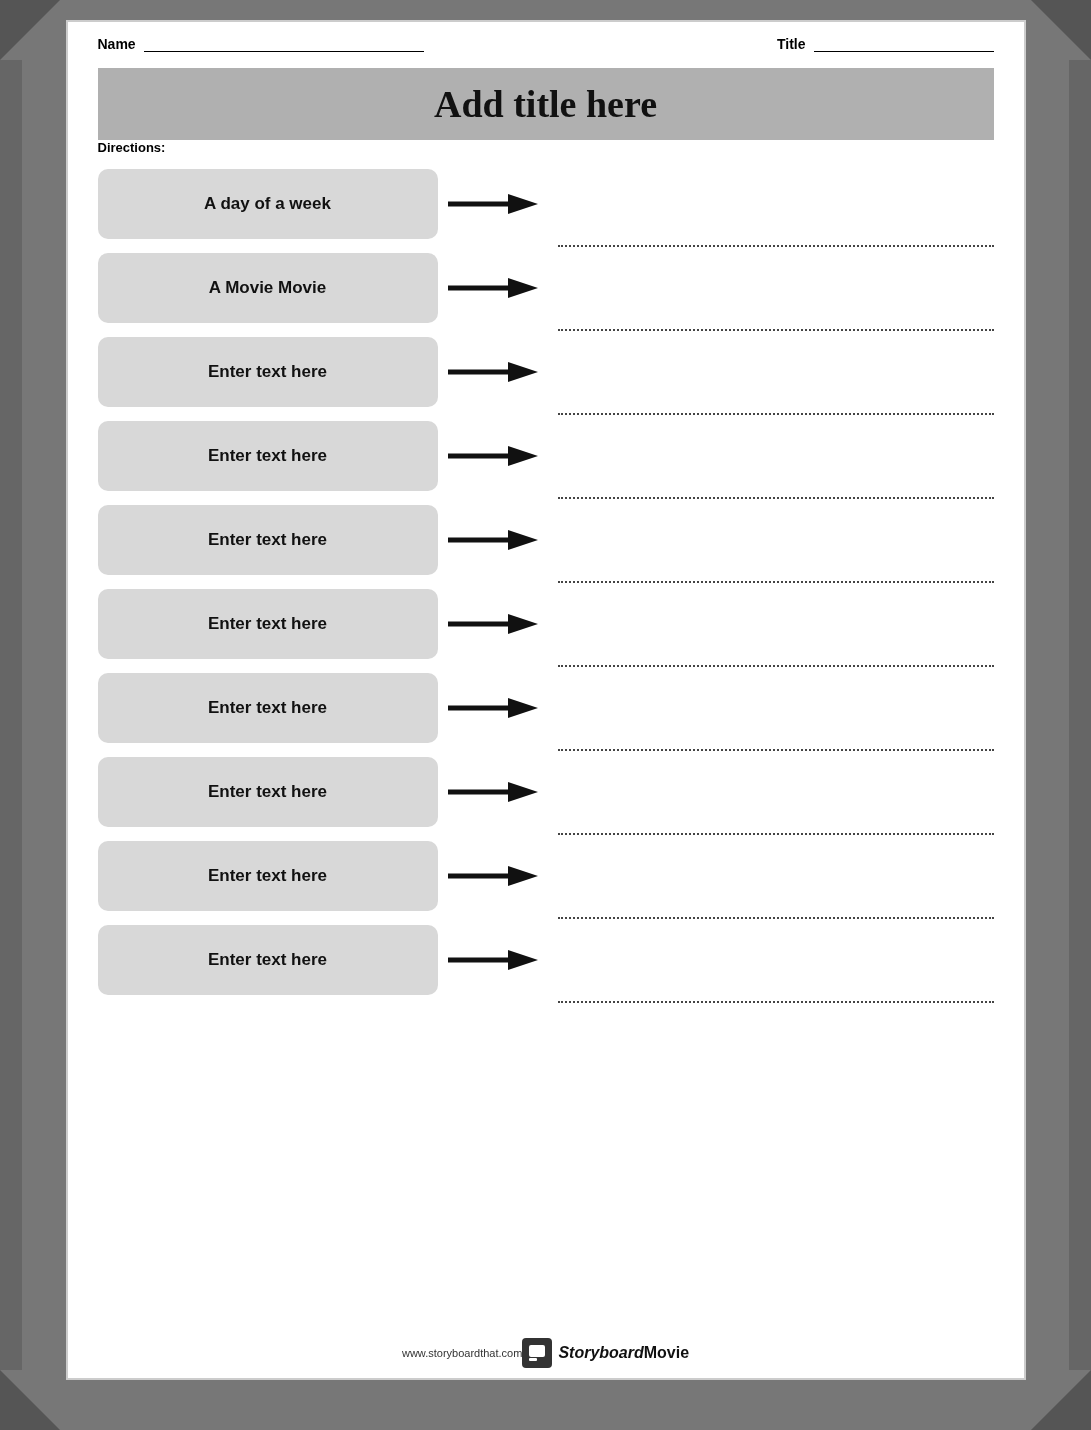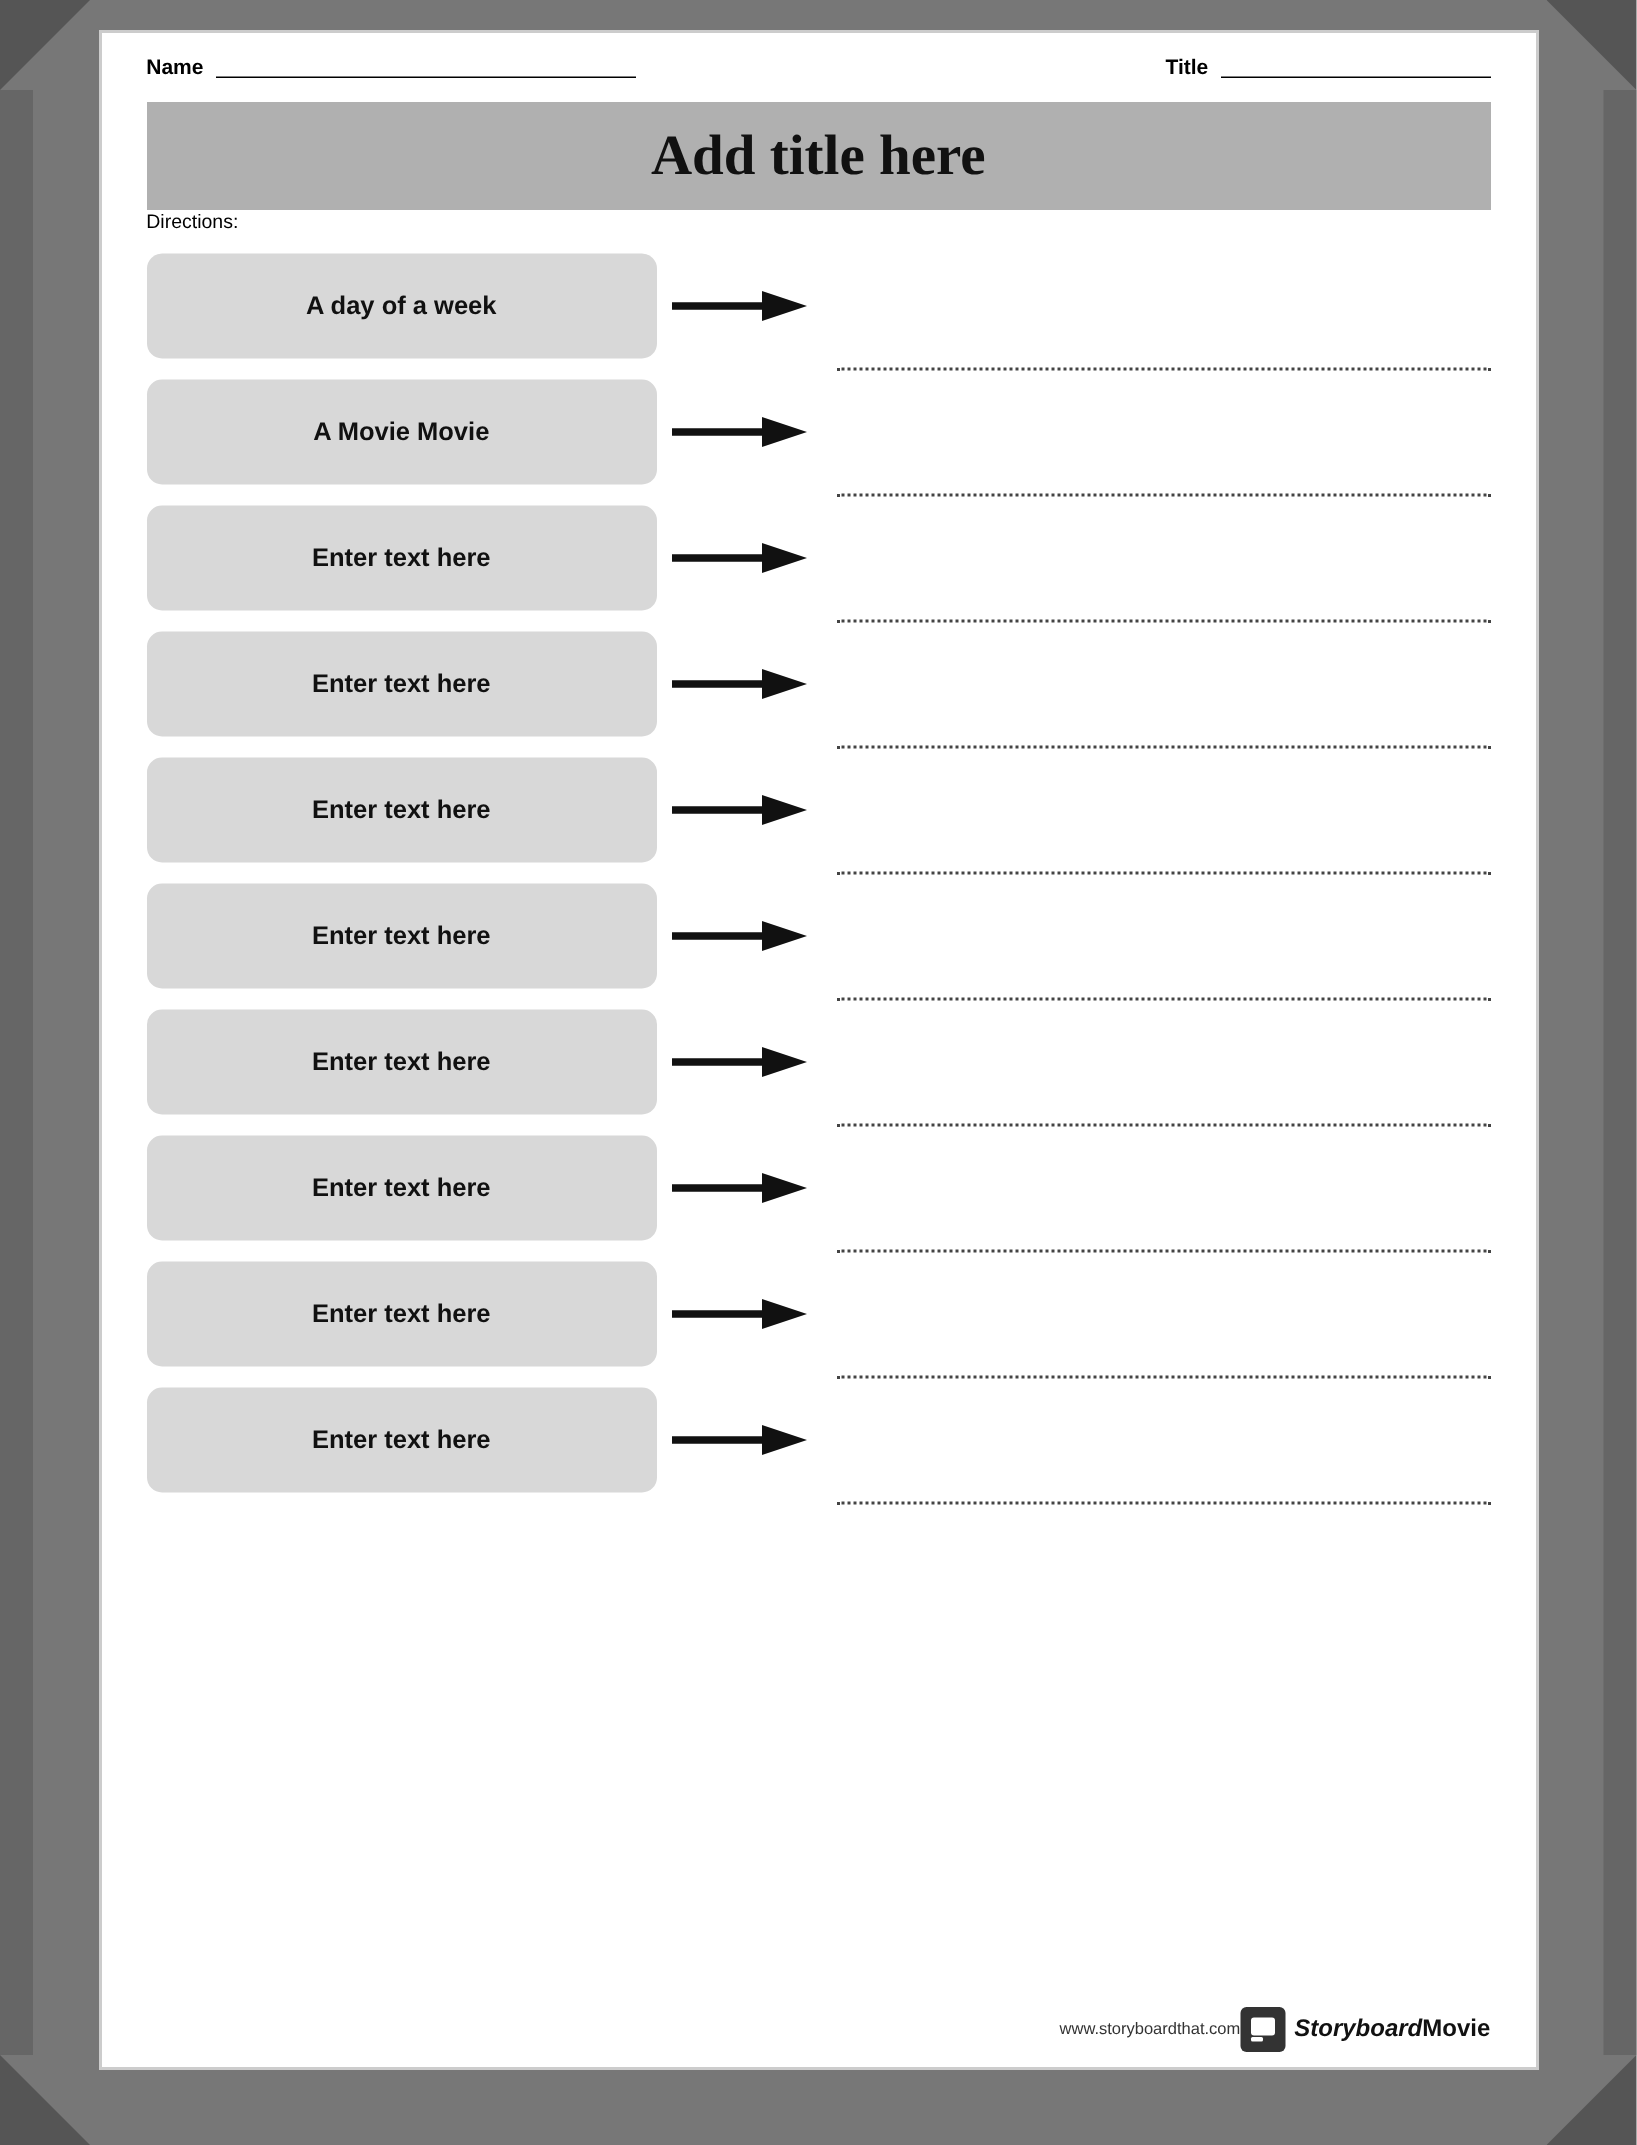--- a/index.html
+++ b/index.html
@@ -95,21 +95,21 @@
     .title-bar-text {
       font-family: 'Brush Script MT', 'Comic Sans MS', cursive;
       font-size: 38px;
       font-weight: bold;
       color: #111;
     }
 
     
     .directions-label {
       font-size: 13px;
-      font-weight: normal;
+      font-weight: bold;
       margin-bottom: 14px;
     }
 
     .left-box {
       background: #d8d8d8;
       border-radius: 10px;
       width: 340px;
       min-height: 70px;
       display: flex;
       align-items: center;
@@ -134,21 +134,21 @@
       height: 30px;
     }
 
     
     .footer {
       position: absolute;
       bottom: 10px;
       left: 30px;
       right: 30px;
       display: flex;
-      justify-content: flex-end;
+      justify-content: center;
       align-items: center;
     }
 
     .footer-url {
       font-size: 11px;
       color: #333;
     }
 
     .footer-logo {
       display: flex;

